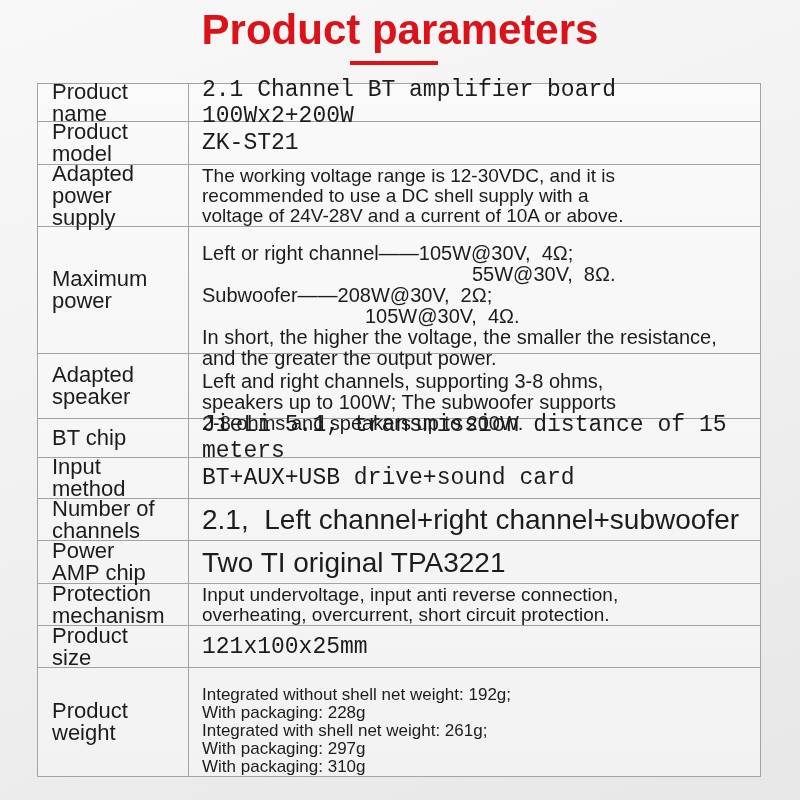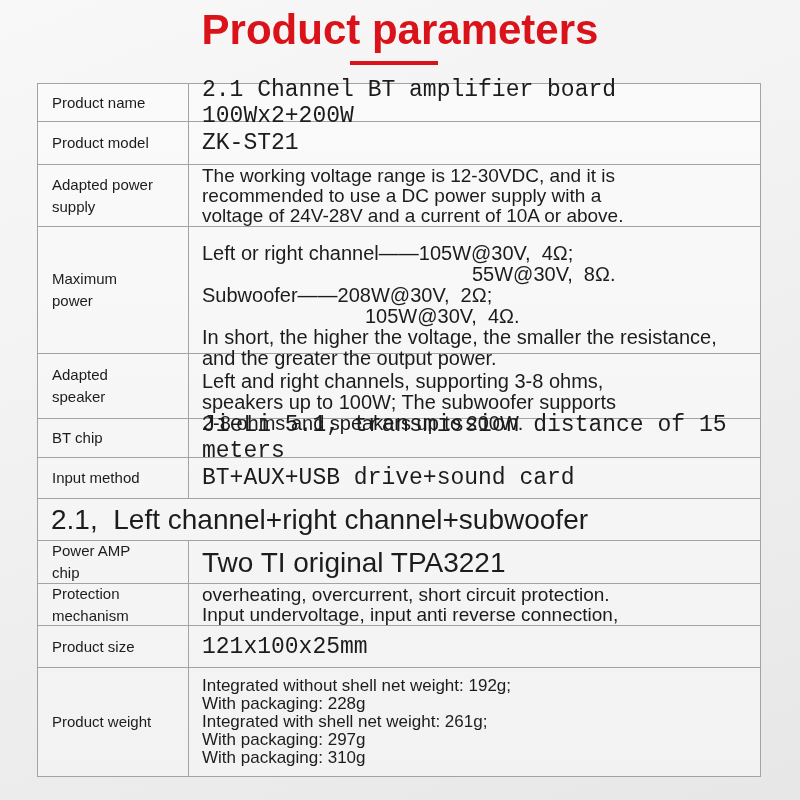--- a/index.html
+++ b/index.html
@@ -44,21 +44,21 @@
   .row:last-child{border-bottom:none;}
   .cell{box-sizing:border-box;color:#1c1c1c;}
   .label{
     width:151px;
     flex:0 0 151px;
     border-right:1px solid #a3a3a3;
     padding-left:14px;
     padding-right:30px;
     display:flex;
     align-items:center;
-    font-size:15px;
+    font-size:22px;
     line-height:22px;
   }
   .value{
     flex:1 1 auto;
     padding-left:13px;
     padding-right:6px;
     display:flex;
     flex-direction:column;
     justify-content:center;
     white-space:pre-wrap;
@@ -66,21 +66,21 @@
   .val-line{white-space:pre-wrap;}
   
   .rh38{height:38px}.rh43{height:43px}.rh62{height:62px}.rh127{height:127px}
   .rh65{height:65px}.rh39{height:39px}.rh41{height:41px}.rh42{height:42px}
   .rh108{height:108px}
   
   .fs-xl{font-size:23px;line-height:26px;font-family:Liberation Mono, monospace;}
   .fs-lg{font-size:28px;line-height:25px;}
   .fs-md{font-size:19px;line-height:20px;}
   .fs-mp{font-size:20px;line-height:21px;margin-top:32px;}
-  .fs-xs{font-size:17px;line-height:18px;}
+  .fs-xs{font-size:17px;line-height:18px;justify-content:flex-end;}
   
   .ind-big{padding-left:270px;}
   .ind-mid{padding-left:163px;}
 </style>
 </head>
 <body>
 
 <div class="page">
 
   <div class="title">Product parameters</div>
@@ -95,21 +95,21 @@
 
     <div class="row rh43">
       <div class="cell label">Product model</div>
       <div class="cell value fs-xl">ZK-ST21</div>
     </div>
 
     <div class="row rh62">
       <div class="cell label">Adapted power supply</div>
       <div class="cell value fs-md">
         <div class="val-line">The working voltage range is 12-30VDC, and it is</div>
-        <div class="val-line">recommended to use a DC power supply with a</div>
+        <div class="val-line">recommended to use a DC shell supply with a</div>
         <div class="val-line">voltage of 24V-28V and a current of 10A or above.</div>
       </div>
     </div>
 
     <div class="row rh127">
       <div class="cell label">Maximum power</div>
       <div class="cell value fs-mp">
         <div class="val-line">Left or right channel——105W@30V,  4Ω;</div>
         <div class="val-line ind-big">55W@30V,  8Ω.</div>
         <div class="val-line">Subwoofer——208W@30V,  2Ω;</div>
@@ -131,33 +131,34 @@
       <div class="cell label">BT chip</div>
       <div class="cell value fs-xl">JieLi 5.1, transmission distance of 15 meters</div>
     </div>
 
     <div class="row rh41">
       <div class="cell label">Input method</div>
       <div class="cell value fs-xl">BT+AUX+USB drive+sound card</div>
     </div>
 
     <div class="row rh42">
+      <div class="cell label">Number of channels</div>
       <div class="cell value fs-lg">2.1,  Left channel+right channel+subwoofer</div>
     </div>
 
     <div class="row rh43">
       <div class="cell label">Power AMP chip</div>
       <div class="cell value fs-lg">Two TI original TPA3221</div>
     </div>
 
     <div class="row rh42">
       <div class="cell label">Protection mechanism</div>
       <div class="cell value fs-md">
+        <div class="val-line">Input undervoltage, input anti reverse connection,</div>
         <div class="val-line">overheating, overcurrent, short circuit protection.</div>
-        <div class="val-line">Input undervoltage, input anti reverse connection,</div>
       </div>
     </div>
 
     <div class="row rh42">
       <div class="cell label">Product size</div>
       <div class="cell value fs-xl">121x100x25mm</div>
     </div>
 
     <div class="row rh108">
       <div class="cell label">Product weight</div>

